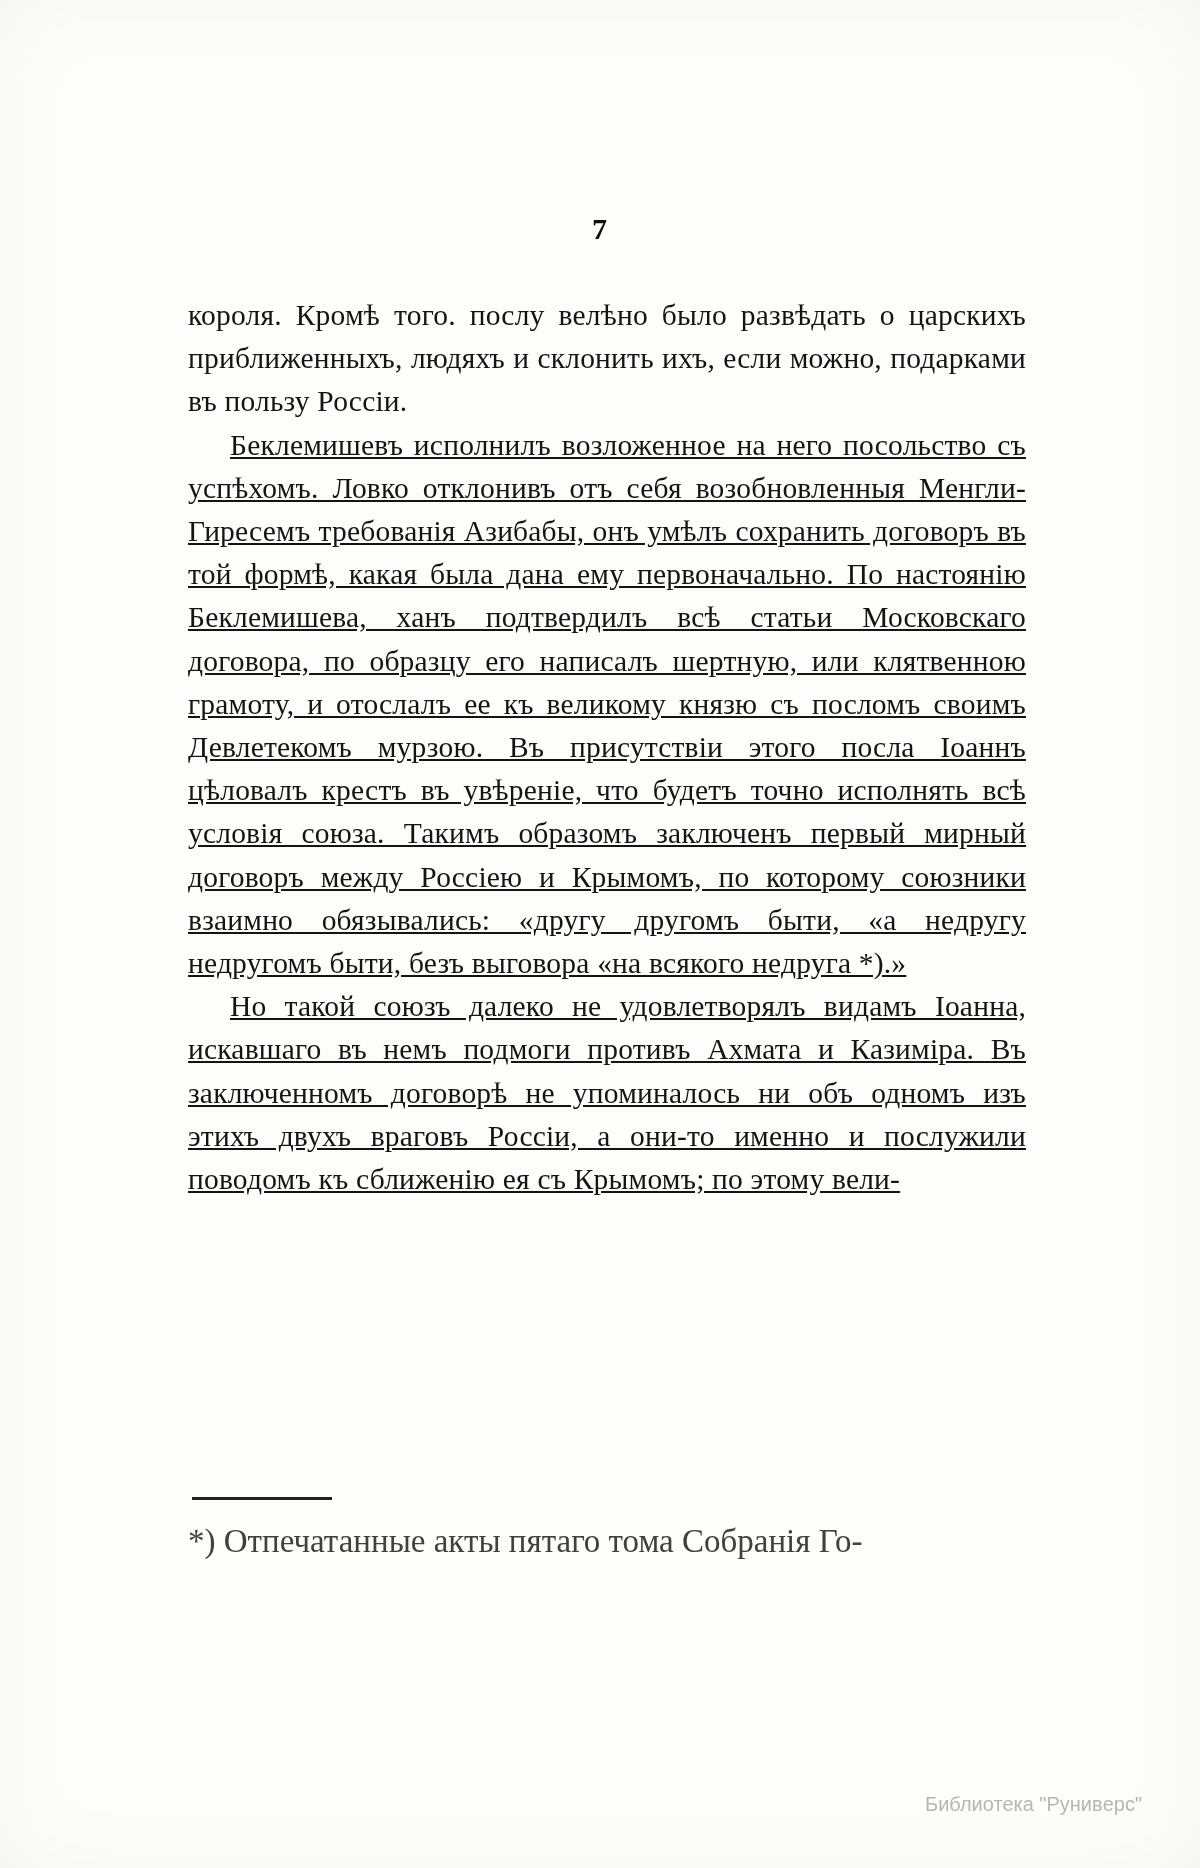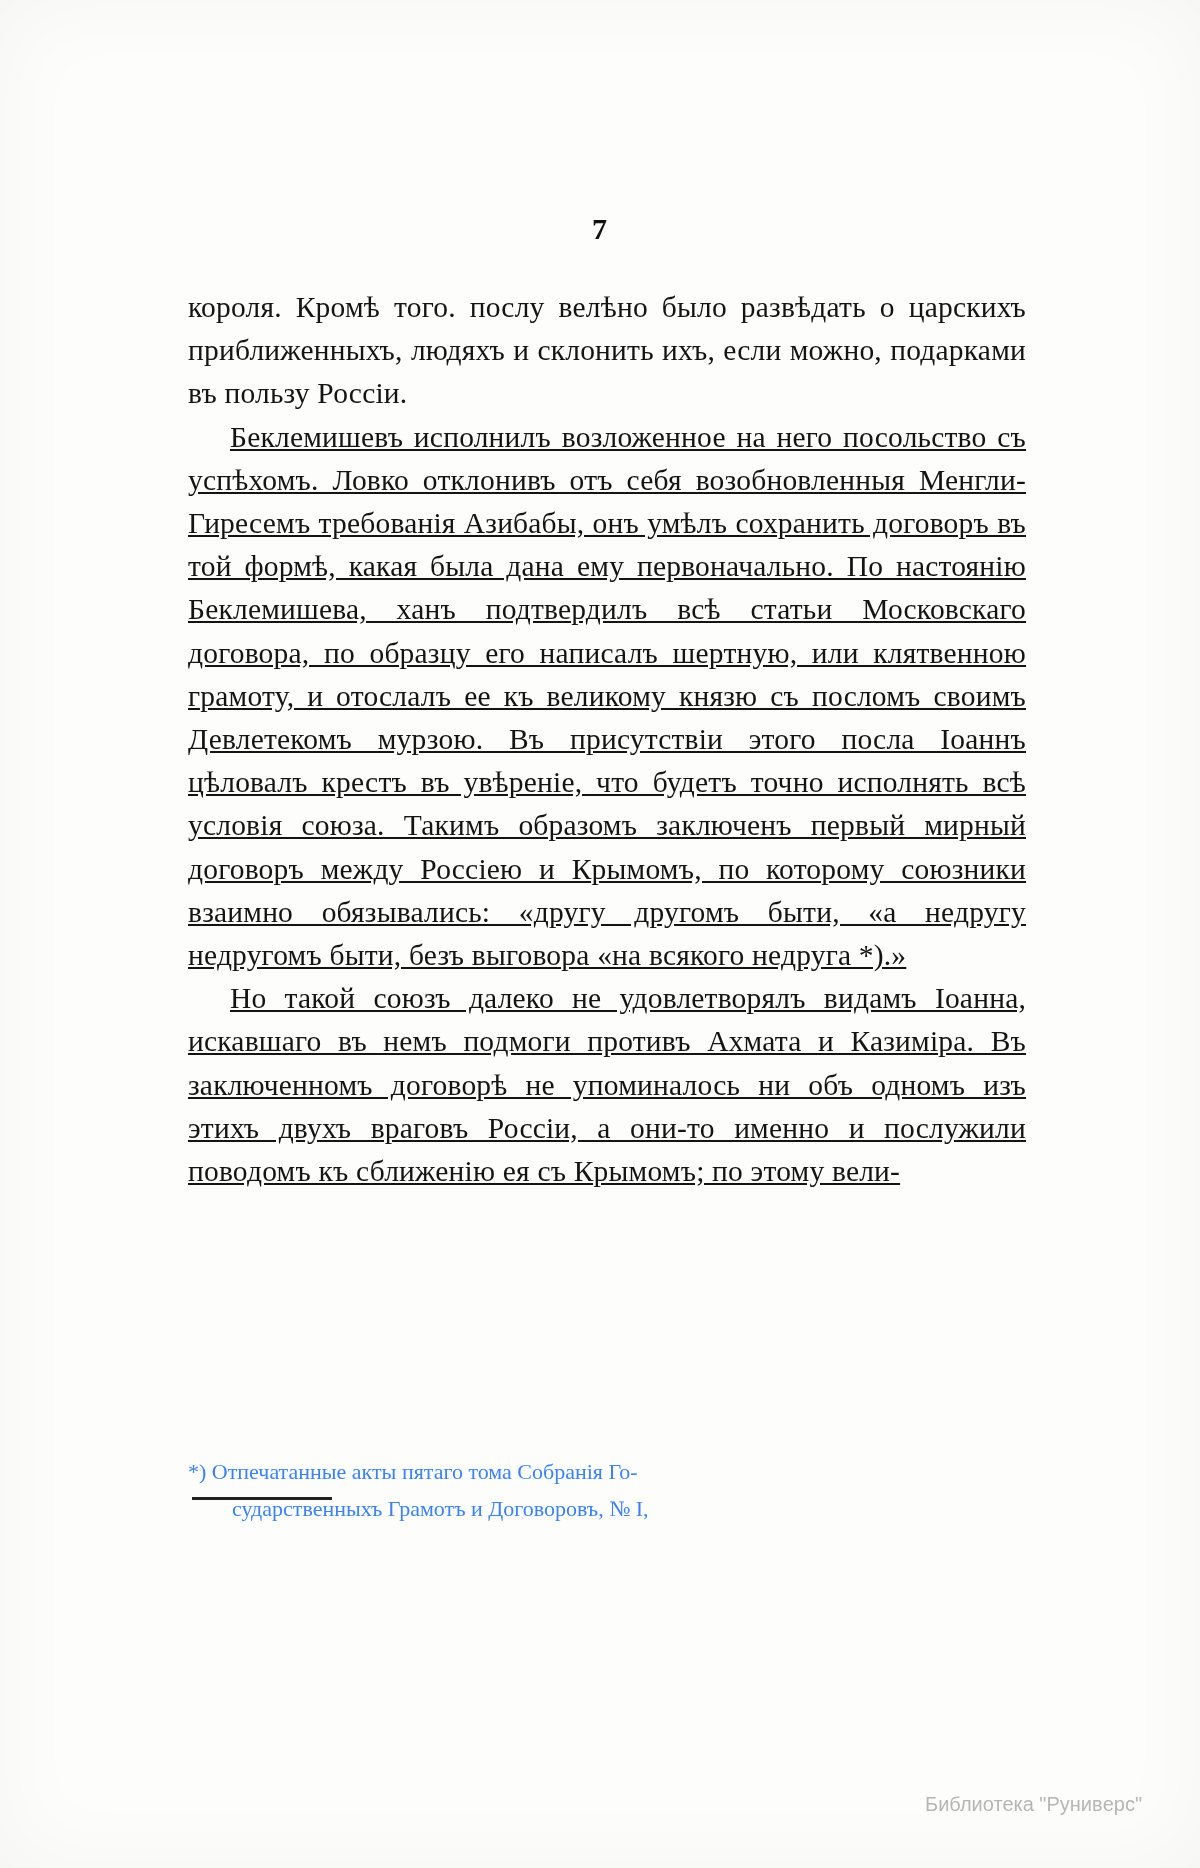--- a/index.html
+++ b/index.html
@@ -33,21 +33,21 @@
     letter-spacing: 1px;
     color: #111;
   }
   .text-block {
     position: absolute;
     left: 188px;
     top: 282px;
     width: 838px;
   }
   .para {
-    margin: 4px 0 0 0;
+    margin: 12px 0 0 0;
     font-size: 29.5px;
     line-height: 43.2px;
     text-align: justify;
     color: #141414;
     letter-spacing: 0.2px;
   }
   .para + .para {
     margin-top: 0;
   }
   .para.indent {
@@ -58,25 +58,25 @@
     position: absolute;
     left: 192px;
     top: 1497px;
     width: 140px;
     height: 3px;
     background: #222;
   }
   .footnote {
     position: absolute;
     left: 188px;
-    top: 1453px;
+    top: 1523px;
     width: 820px;
-    font-size: 22px;
+    font-size: 33px;
     line-height: 37px;
-    color: #3b82f6;
+    color: #404040;
   }
   .footnote .fn-line {
     display: block;
   }
   .footnote .fn-line.hang {
     padding-left: 44px;
   }
   .watermark {
     position: absolute;
     right: 58px;
@@ -102,19 +102,18 @@
   <div class="text-block">
     <p class="para">короля. Кромѣ того. послу велѣно было развѣдать о царскихъ приближенныхъ, людяхъ и склонить ихъ, если можно, подарками въ пользу Россіи.</p>
     <p class="para indent">Беклемишевъ исполнилъ возложенное на него посольство съ успѣхомъ. Ловко отклонивъ отъ себя возобновленныя Менгли-Гиресемъ требованія Азибабы, онъ умѣлъ сохранить договоръ въ той формѣ, какая была дана ему первоначально. По настоянію Беклемишева, ханъ подтвердилъ всѣ статьи Московскаго договора, по образцу его написалъ шертную, или клятвенною грамоту, и отослалъ ее къ великому князю съ посломъ своимъ Девлетекомъ мурзою. Въ присутствіи этого посла Іоаннъ цѣловалъ крестъ въ увѣреніе, что будетъ точно исполнять всѣ условія союза. Такимъ образомъ заключенъ первый мирный договоръ между Россіею и Крымомъ, по которому союзники взаимно обязывались: «другу другомъ быти, «а недругу недругомъ быти, безъ выговора «на всякого недруга *).»</p>
     <p class="para indent">Но такой союзъ далеко не удовлетворялъ видамъ Іоанна, искавшаго въ немъ подмоги противъ Ахмата и Казиміра. Въ заключенномъ договорѣ не упоминалось ни объ одномъ изъ этихъ двухъ враговъ Россіи, а они-то именно и послужили поводомъ къ сближенію ея съ Крымомъ; по этому вели-</p>
   </div>
 
   <div class="rule"></div>
 
   <div class="footnote">
     <span class="fn-line">*) Отпечатанные акты пятаго тома Собранія Го-</span>
-    <span class="fn-line hang">сударственныхъ Грамотъ и Договоровъ, № I,</span>
   </div>
 
   <div class="watermark">Библиотека "Рунивepc"</div>
 
   <div class="paper-edge"></div>
 </div>
 
 </body></html>

